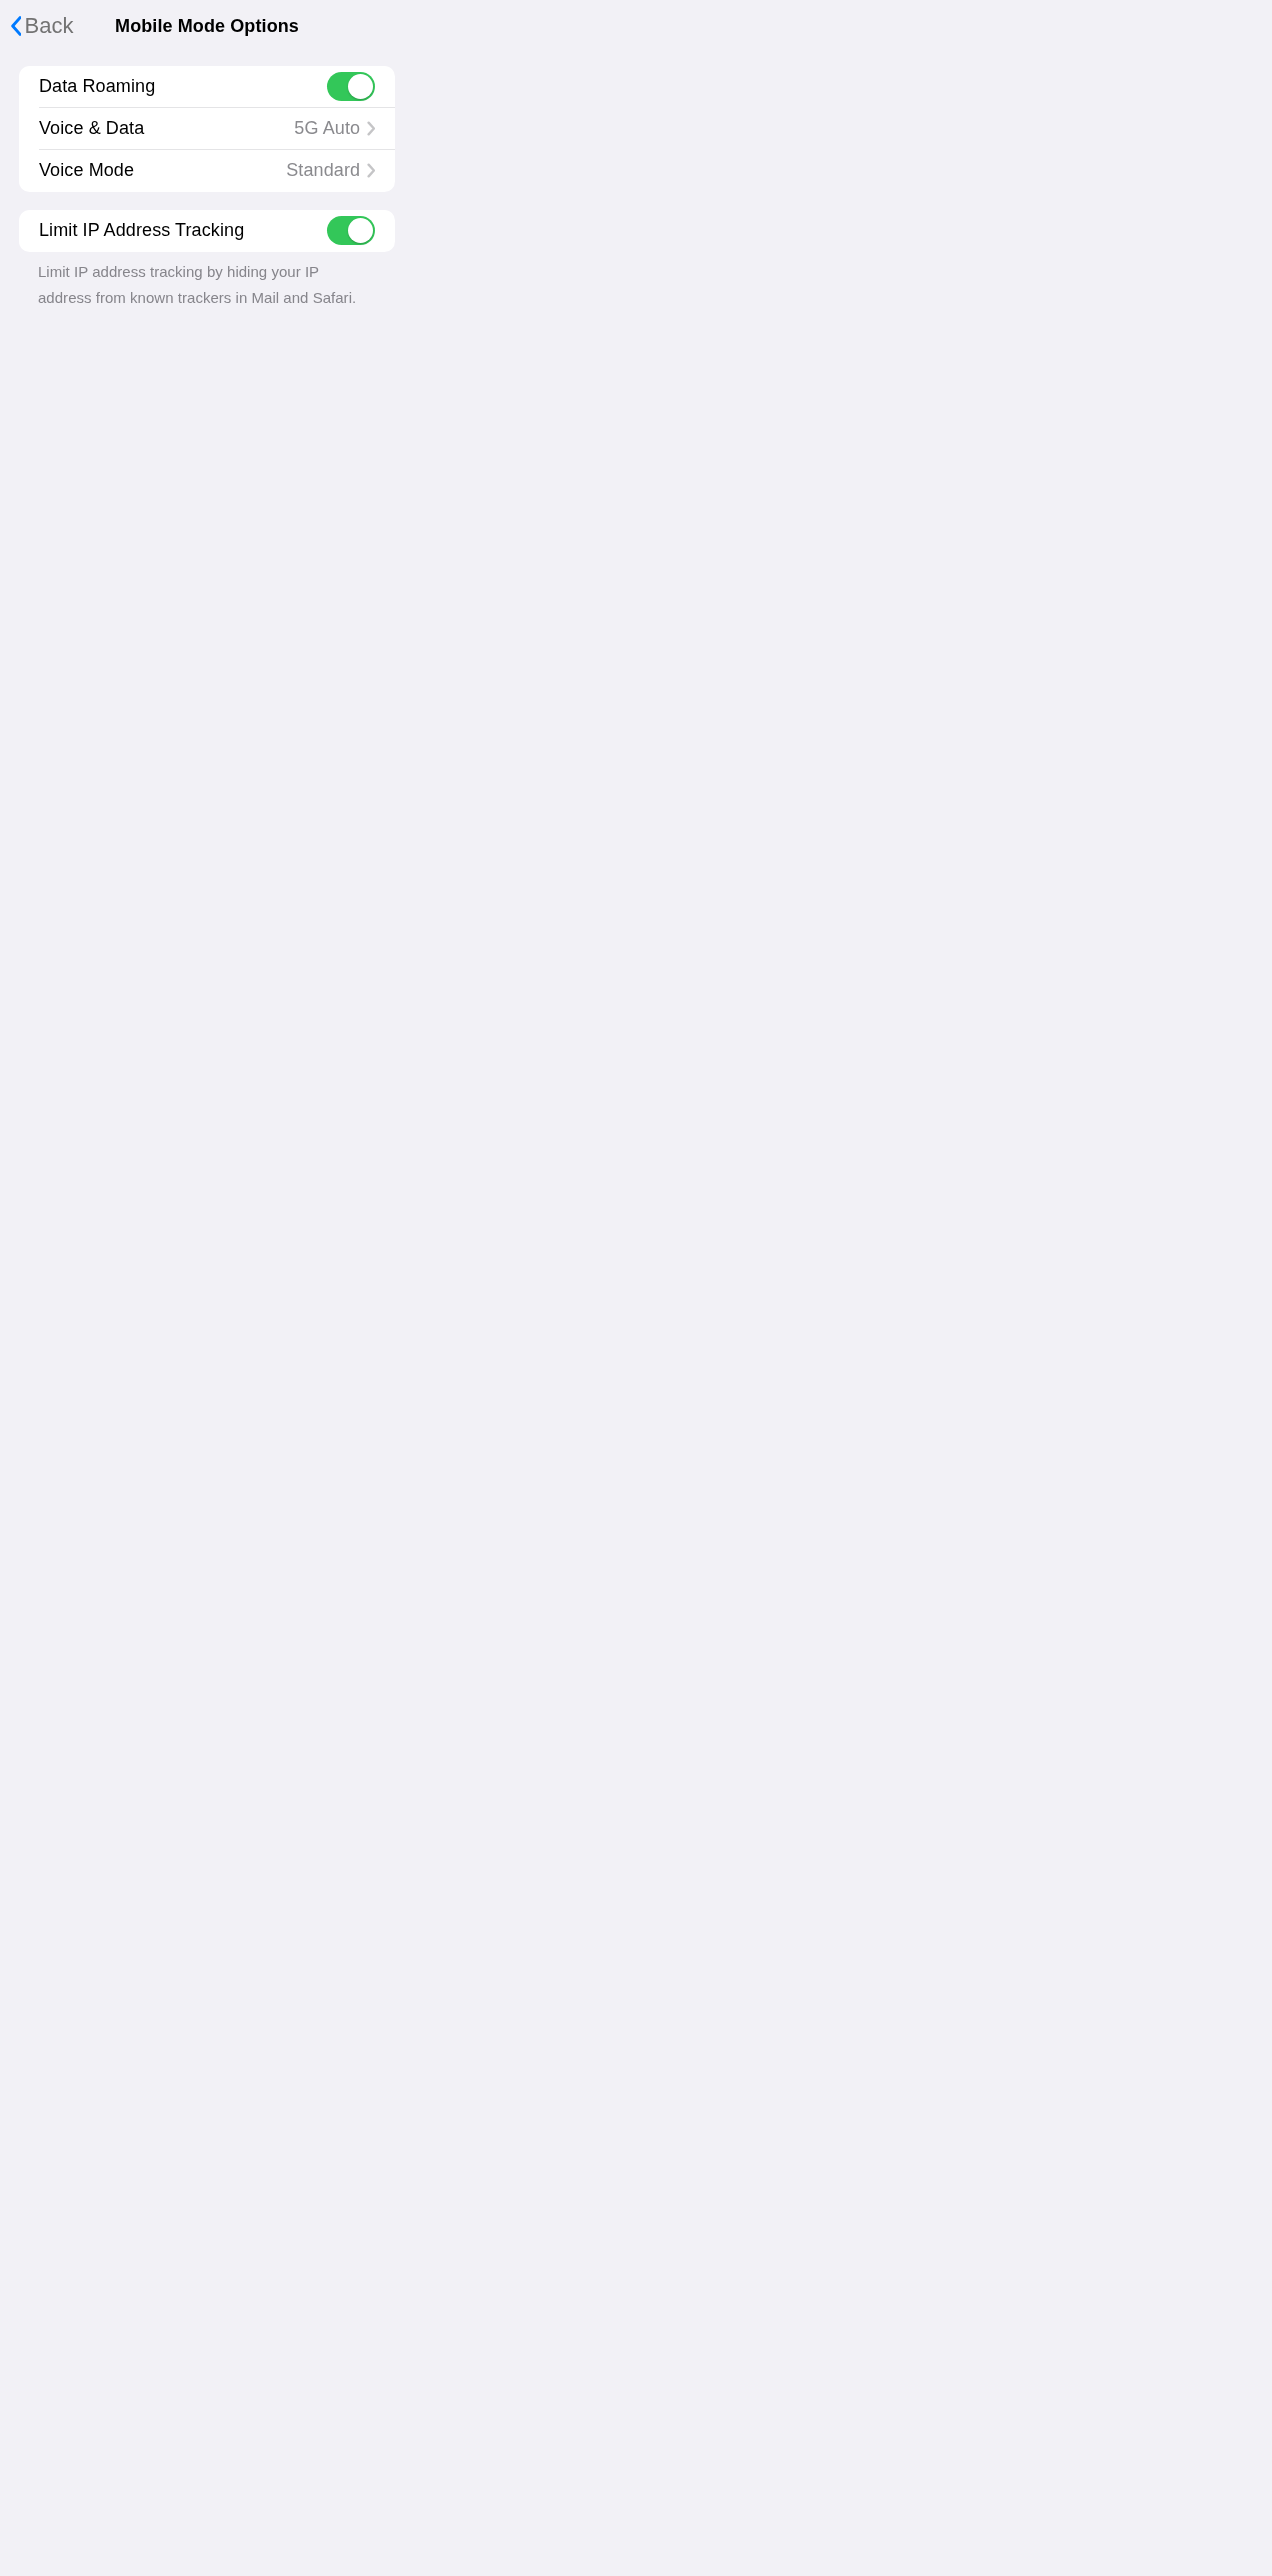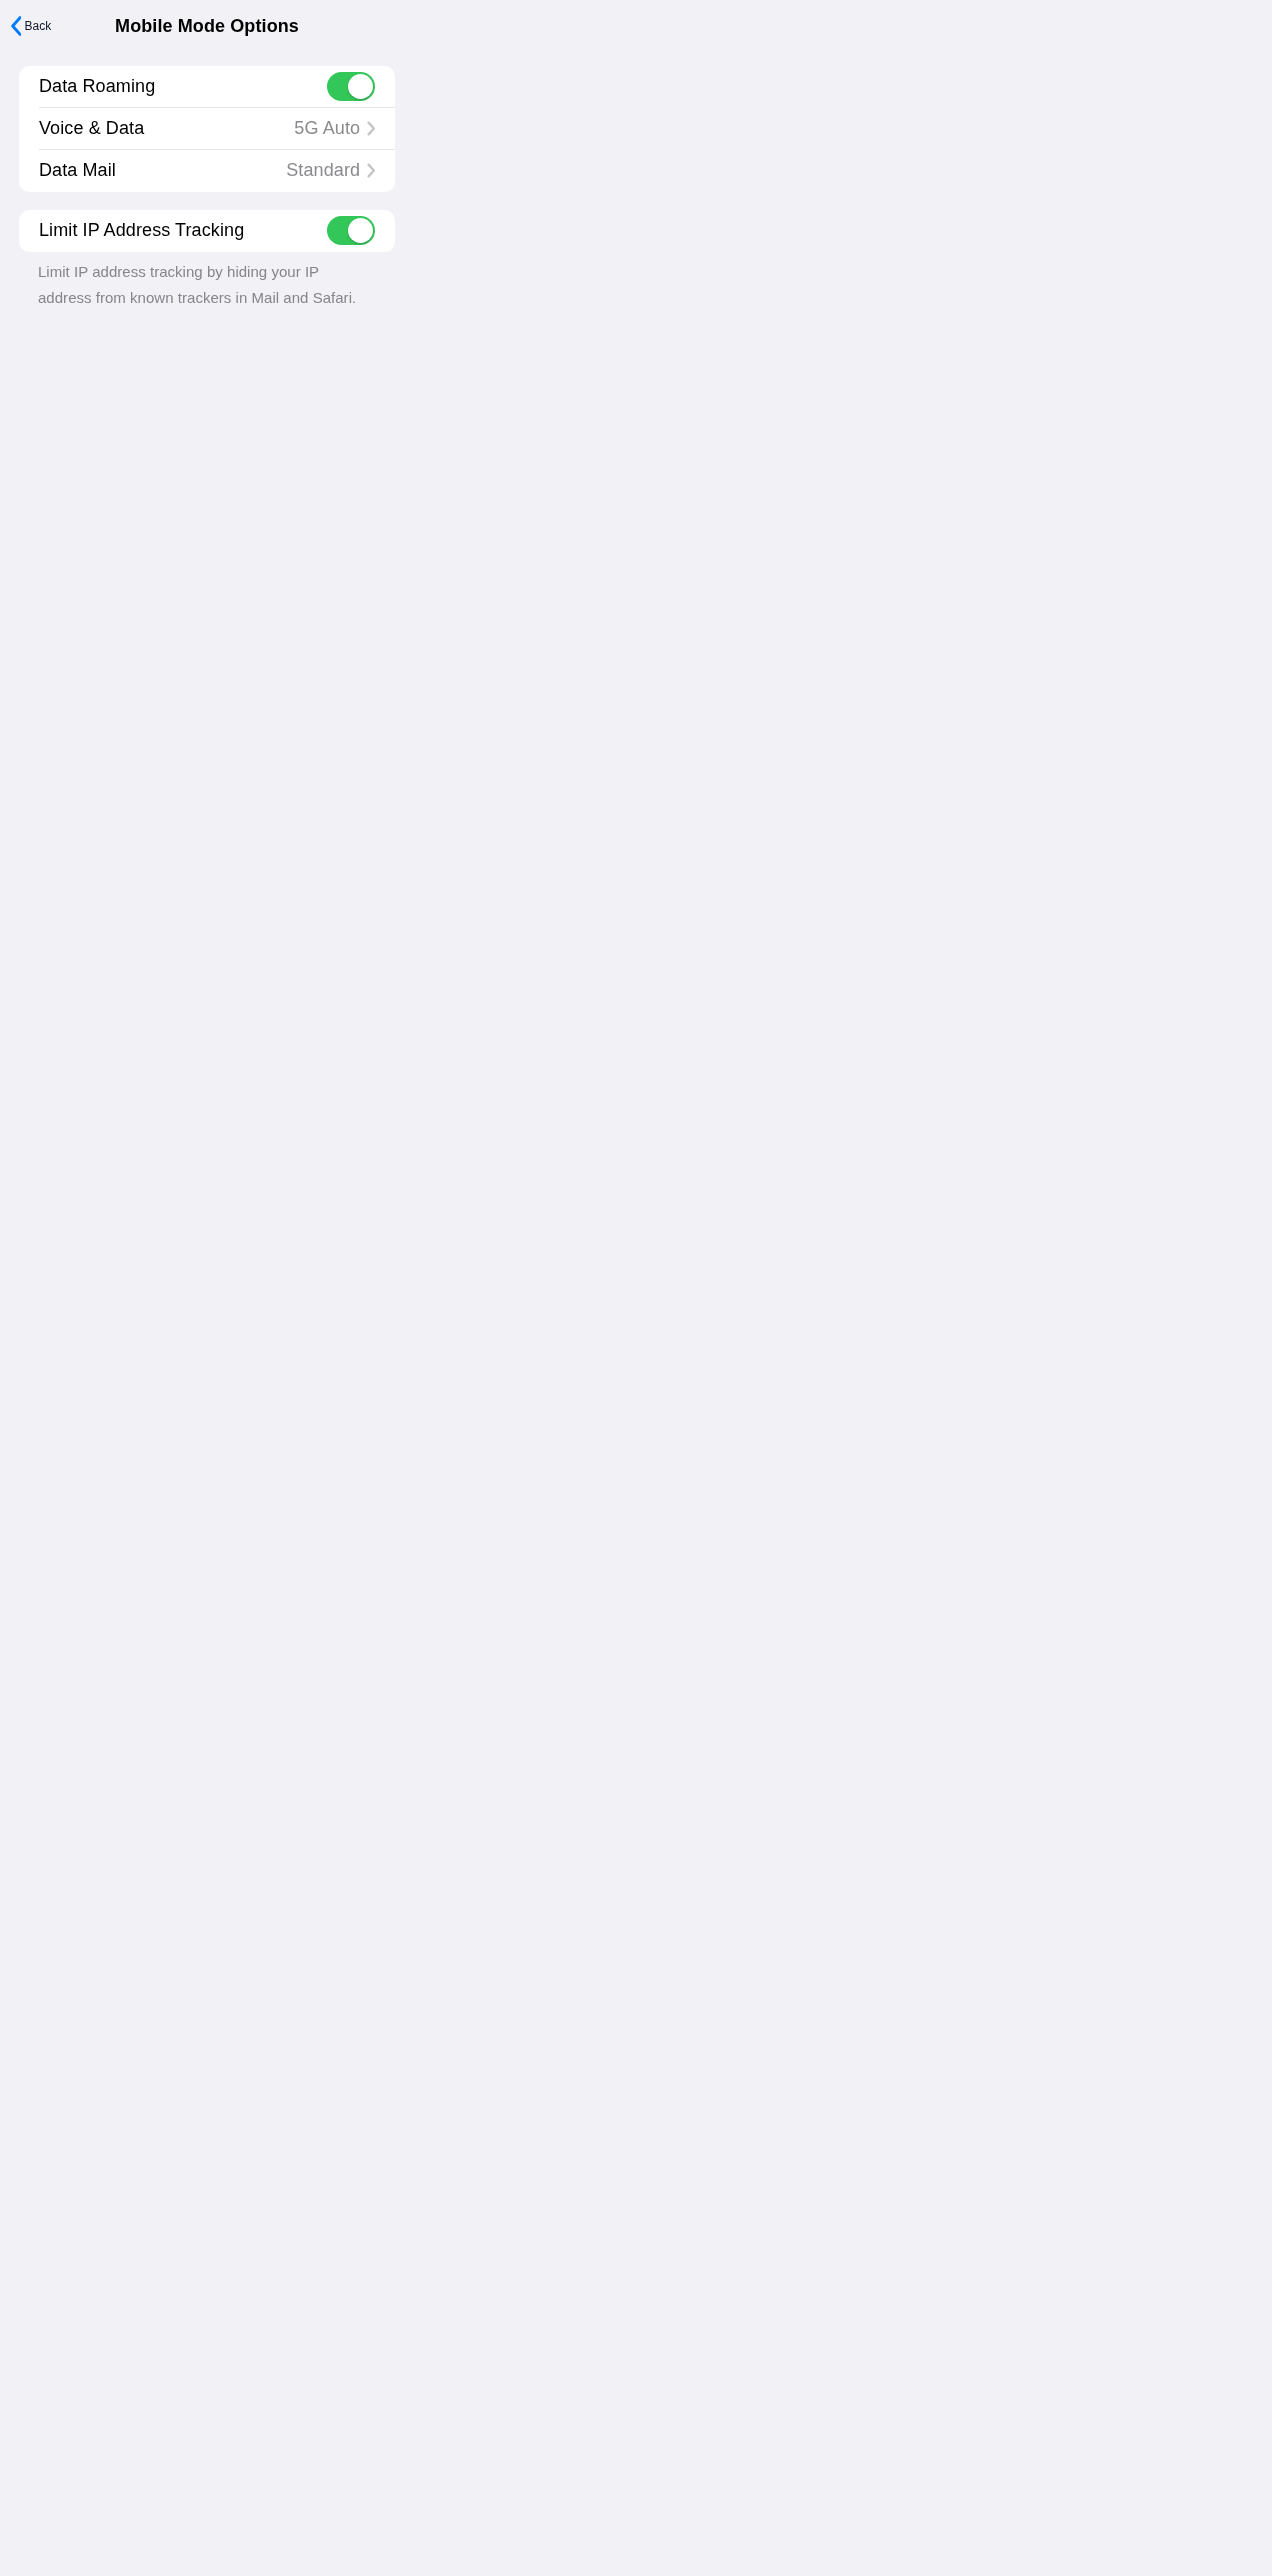--- a/index.html
+++ b/index.html
@@ -18,22 +18,22 @@
     .header {
       display: flex;
       align-items: center;
       padding: 15px 10.6px 15px 9.5px;
       position: relative;
       height: 52px;
     }
     .back-button {
       display: flex;
       align-items: center;
-      color: #0f172a;
-      font-size: 12px;
+      color: #737373;
+      font-size: 22px;
       font-weight: 400;
       letter-spacing: 0.1px;
       cursor: pointer;
       z-index: 2;
     }
     .back-chevron {
       margin-right: 3.2px;
       display: flex;
       align-items: center;
     }
@@ -154,21 +154,21 @@
       <span class="row-value">5G Auto</span>
       <span class="chevron-right">
         <svg width="8.5" height="15" viewBox="0 0 16 28" fill="none">
           <path d="M3 3 L13 14 L3 25" stroke="#c5c5c7" stroke-width="4.5" stroke-linecap="round" stroke-linejoin="round"></path>
         </svg>
       </span>
     </div>
     <div class="row-divider"></div>
   </div>
   <div class="row">
-    <span class="row-label">Data Mail</span>
+    <span class="row-label">Voice Mode</span>
     <div class="row-right">
       <span class="row-value">Standard</span>
       <span class="chevron-right">
         <svg width="8.5" height="15" viewBox="0 0 16 28" fill="none">
           <path d="M3 3 L13 14 L3 25" stroke="#c5c5c7" stroke-width="4.5" stroke-linecap="round" stroke-linejoin="round"></path>
         </svg>
       </span>
     </div>
   </div>
 </div>

